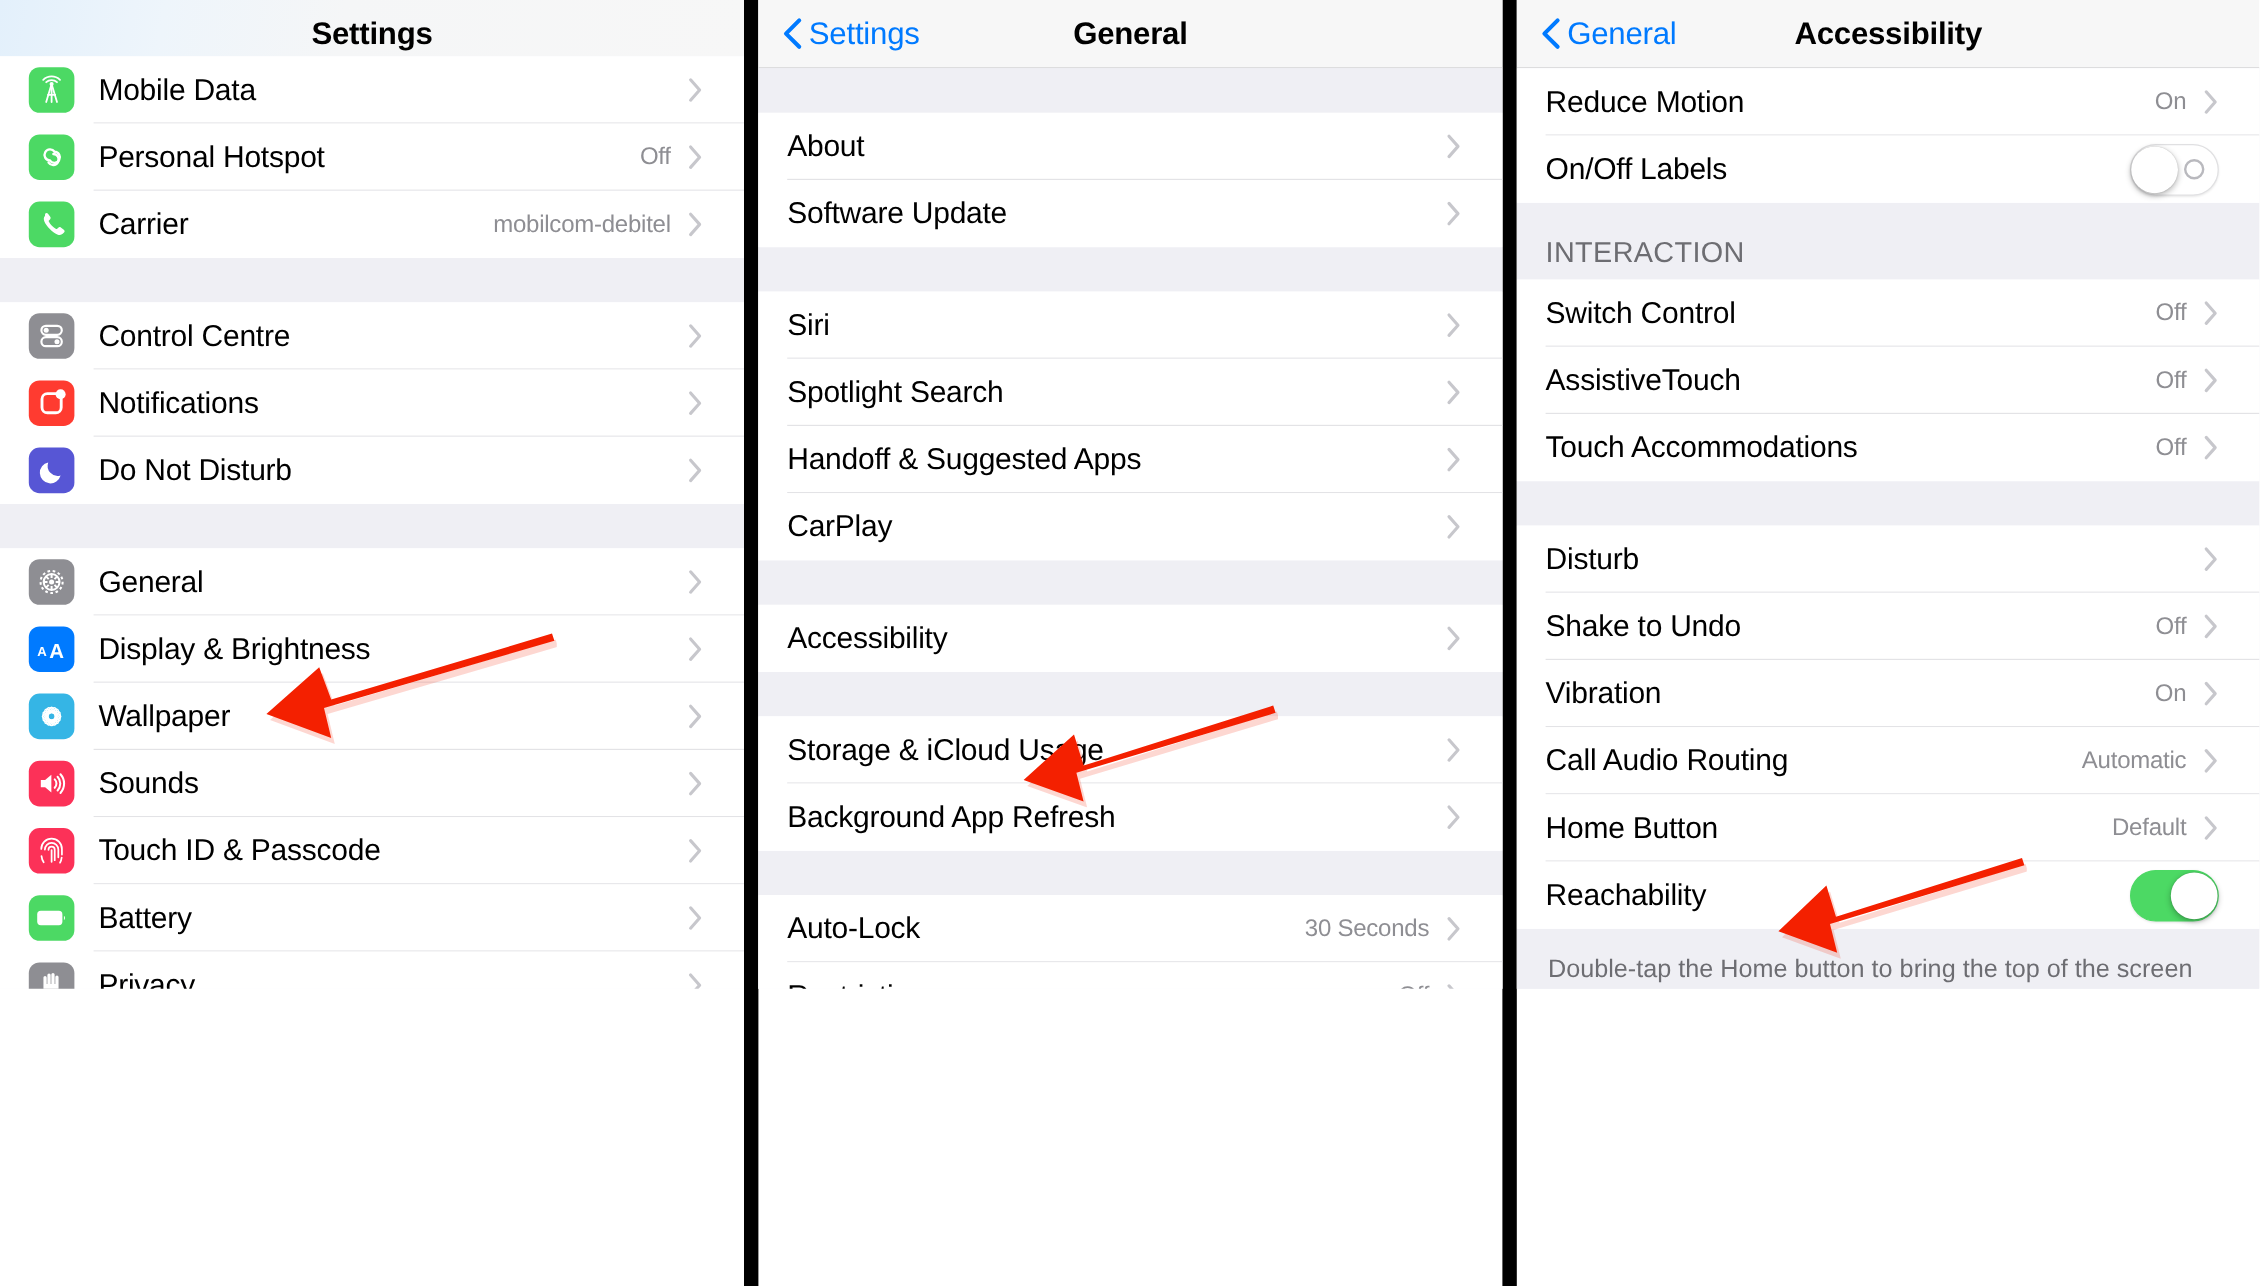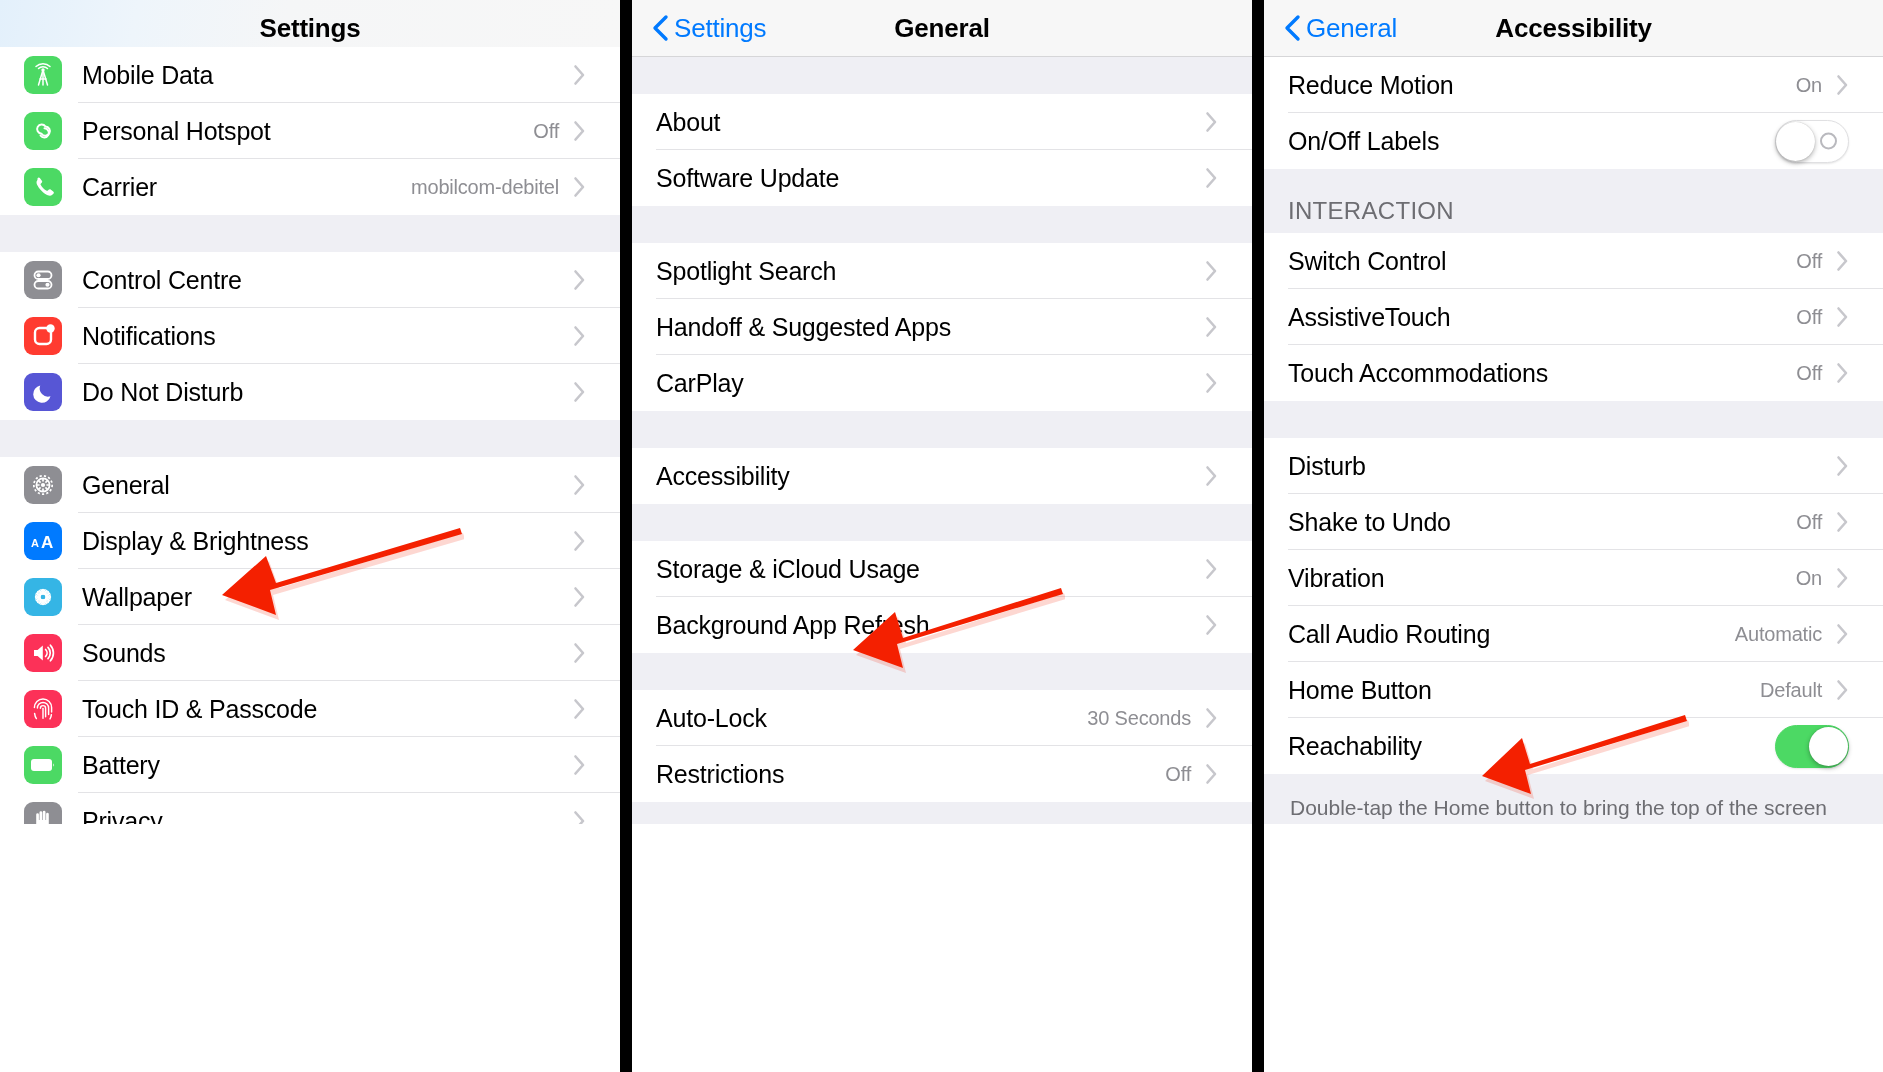--- a/index.html
+++ b/index.html
@@ -380,20 +380,29 @@
               <svg class="chev" viewBox="0 0 13 22">
     <polyline points="2.5,2.5 10,11 2.5,19.5" fill="none" stroke="#c7c7cc" stroke-width="2.6" stroke-linecap="round" stroke-linejoin="round"></polyline>
               </svg>
             </span>
         </div>
         </div>
         <div class="gap "></div>
         <div class="group">
           <div class="row noicon">
 
+          <span class="row-label">Siri</span>
+          <span class="row-right">
+              <svg class="chev" viewBox="0 0 13 22">
+    <polyline points="2.5,2.5 10,11 2.5,19.5" fill="none" stroke="#c7c7cc" stroke-width="2.6" stroke-linecap="round" stroke-linejoin="round"></polyline>
+              </svg>
+            </span>
+        </div>
+          <div class="row noicon">
+
           <span class="row-label">Spotlight Search</span>
           <span class="row-right">
               <svg class="chev" viewBox="0 0 13 22">
     <polyline points="2.5,2.5 10,11 2.5,19.5" fill="none" stroke="#c7c7cc" stroke-width="2.6" stroke-linecap="round" stroke-linejoin="round"></polyline>
               </svg>
             </span>
         </div>
           <div class="row noicon">
 
           <span class="row-label">Handoff &amp; Suggested Apps</span>

